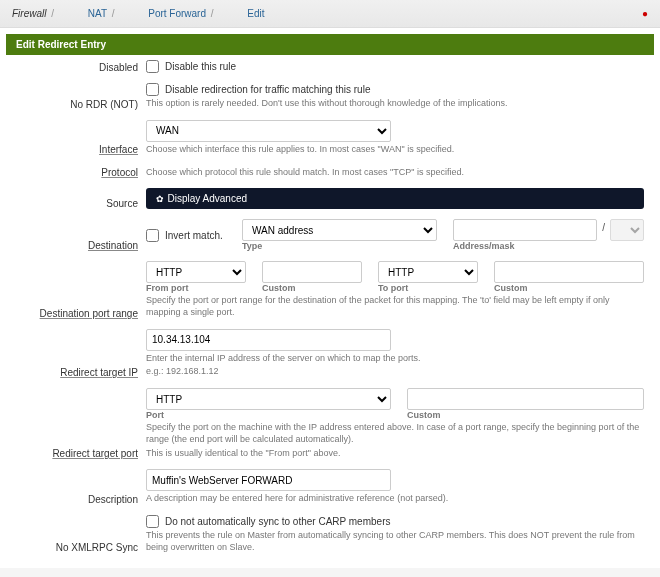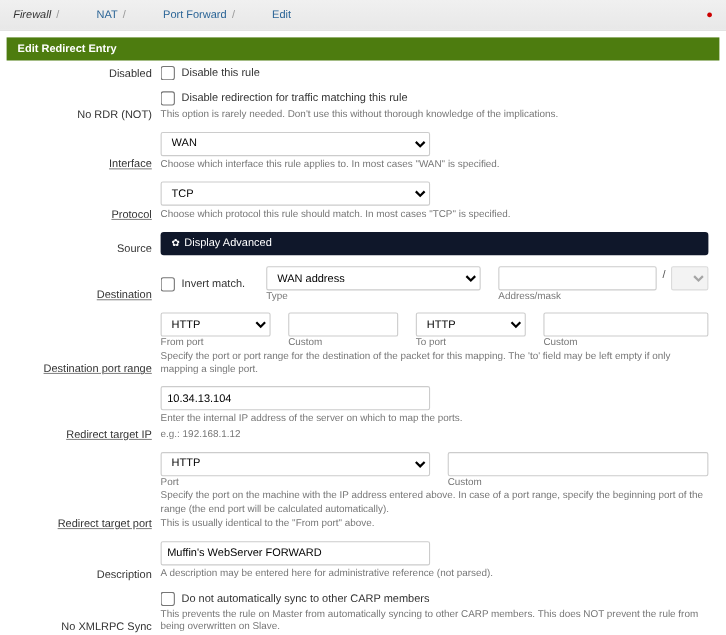--- a/index.html
+++ b/index.html
@@ -13,21 +13,21 @@
 .panel { margin: 6px; }
 .panel-header { background: #4d7c0f; color: #fff; padding: 5px 10px; font-size: 10px; font-weight: bold; }
 .panel-body { padding: 0 10px 10px 10px; }
 .row { display: flex; align-items: flex-end; padding: 5px 0; }
 .lbl { width: 130px; text-align: right; padding-right: 8px; padding-top: 2px; font-size: 10px; color: #333; }
 .lbl.bold { font-weight: normal; text-decoration: underline; text-decoration-color: #888; }
 .ctrl { flex: 1; display: flex; flex-direction: column; gap: 2px; }
 .ctrl-row { display: flex; gap: 16px; width: 100%; }
 .ctrl-col { display: flex; flex-direction: column; flex: 1; min-width: 0; }
 .help-text { color: #777; font-size: 9px; line-height: 1.3; }
-.sub-lbl { color: #777; font-size: 9px; }
+.sub-lbl { color: #777; font-size: 9px; font-weight: bold; }
 select, input[type=text] { font-size: 10px; padding: 0 5px; border: 1px solid #ccc; border-radius: 2px; background: #fff; height: 22px; }
 select { cursor: pointer; }
 input[type=checkbox] { margin-right: 4px; vertical-align: middle; }
 .checkbox-line { display: flex; align-items: center; gap: 2px; }
 .checkbox-line label { font-size: 10px; }
 .btn { display: inline-flex; align-items: center; gap: 4px; border: none; border-radius: 3px; padding: 5px 10px; font-size: 10px; cursor: pointer; color: #fff; }
 .btn-info { background: #0f172a; }
 .icon-gear::before { content: "✿"; font-size: 9px; }
 .page-wrap { position: relative; }
 .disabled-input { background: #eee; }
@@ -83,23 +83,20 @@
           <select style="width:245px">
             <option>WAN</option>
           </select>
           <div class="help-text">Choose which interface this rule applies to. In most cases "WAN" is specified.</div>
         </div>
       </div>
 
       <div class="row">
         <div class="lbl bold">Protocol</div>
         <div class="ctrl">
-          <select style="width:245px">
-            <option>TCP</option>
-          </select>
           <div class="help-text">Choose which protocol this rule should match. In most cases "TCP" is specified.</div>
         </div>
       </div>
 
       <div class="row">
         <div class="lbl">Source</div>
         <div class="ctrl">
           <button class="btn btn-info">
             <span class="icon-gear"></span>
             <span>Display Advanced</span>

